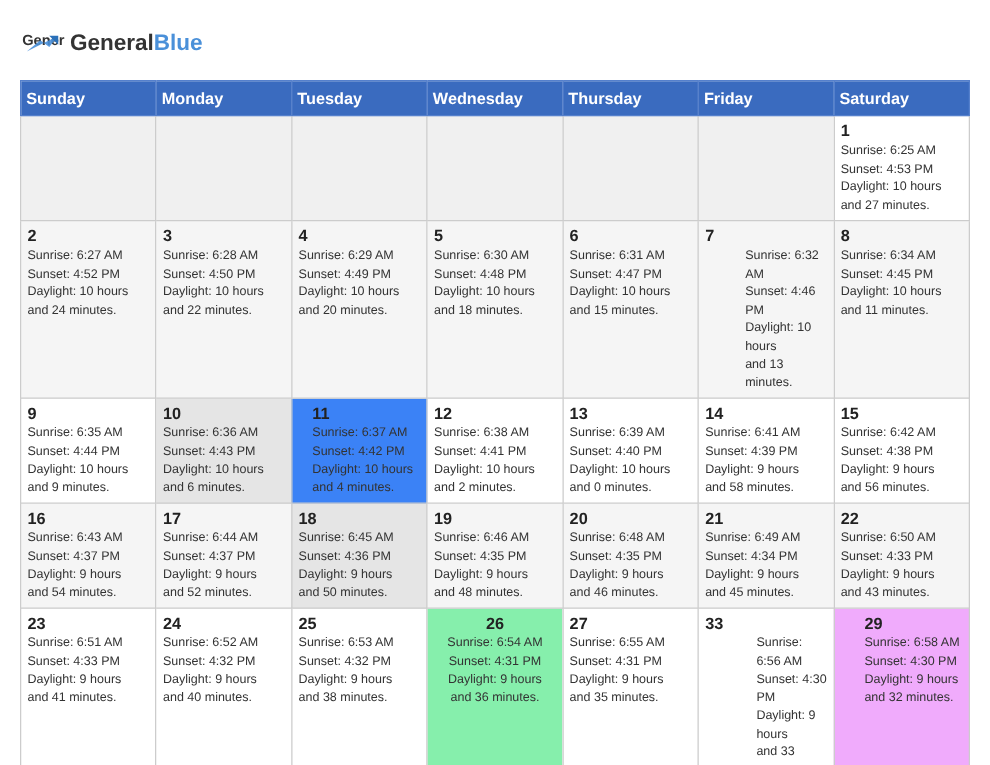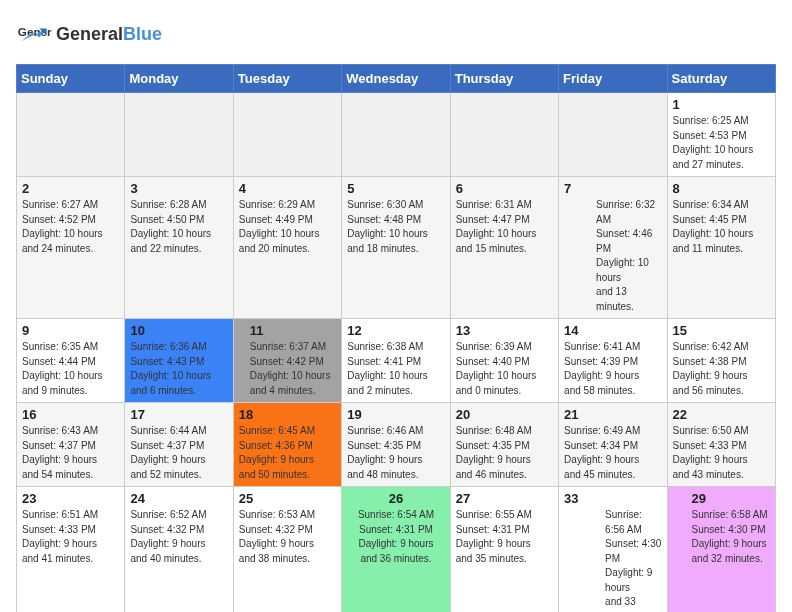--- a/index.html
+++ b/index.html
@@ -194,28 +194,28 @@
         </td>
       </tr>
       <tr>
         <td style="background: rgb(255, 255, 255);">
           <span class="day-num">9</span>
           <div class="day-info" style="white-space: pre-line;">Sunrise: 6:35 AM
 Sunset: 4:44 PM
 Daylight: 10 hours
 and 9 minutes.</div>
         </td>
-        <td style="background: #3b82f6;">
+        <td style="background: #e5e5e5;">
           <span class="day-num">10</span>
           <div class="day-info" style="white-space: pre-line;">Sunrise: 6:36 AM
 Sunset: 4:43 PM
 Daylight: 10 hours
 and 6 minutes.</div>
         </td>
-        <td style="background: #a3a3a3; padding-left: 16px;">
+        <td style="background: #3b82f6; padding-left: 16px;">
           <span class="day-num">11</span>
           <div class="day-info" style="white-space: pre-line;">Sunrise: 6:37 AM
 Sunset: 4:42 PM
 Daylight: 10 hours
 and 4 minutes.</div>
         </td>
         <td style="background: rgb(255, 255, 255);">
           <span class="day-num">12</span>
           <div class="day-info" style="white-space: pre-line;">Sunrise: 6:38 AM
 Sunset: 4:41 PM
@@ -252,21 +252,21 @@
 Daylight: 9 hours
 and 54 minutes.</div>
         </td>
         <td style="background: rgb(245, 245, 245);">
           <span class="day-num">17</span>
           <div class="day-info" style="white-space: pre-line;">Sunrise: 6:44 AM
 Sunset: 4:37 PM
 Daylight: 9 hours
 and 52 minutes.</div>
         </td>
-        <td style="background: #f97316;">
+        <td style="background: #e5e5e5;">
           <span class="day-num">18</span>
           <div class="day-info" style="white-space: pre-line;">Sunrise: 6:45 AM
 Sunset: 4:36 PM
 Daylight: 9 hours
 and 50 minutes.</div>
         </td>
         <td style="background: rgb(245, 245, 245);">
           <span class="day-num">19</span>
           <div class="day-info" style="white-space: pre-line;">Sunrise: 6:46 AM
 Sunset: 4:35 PM

